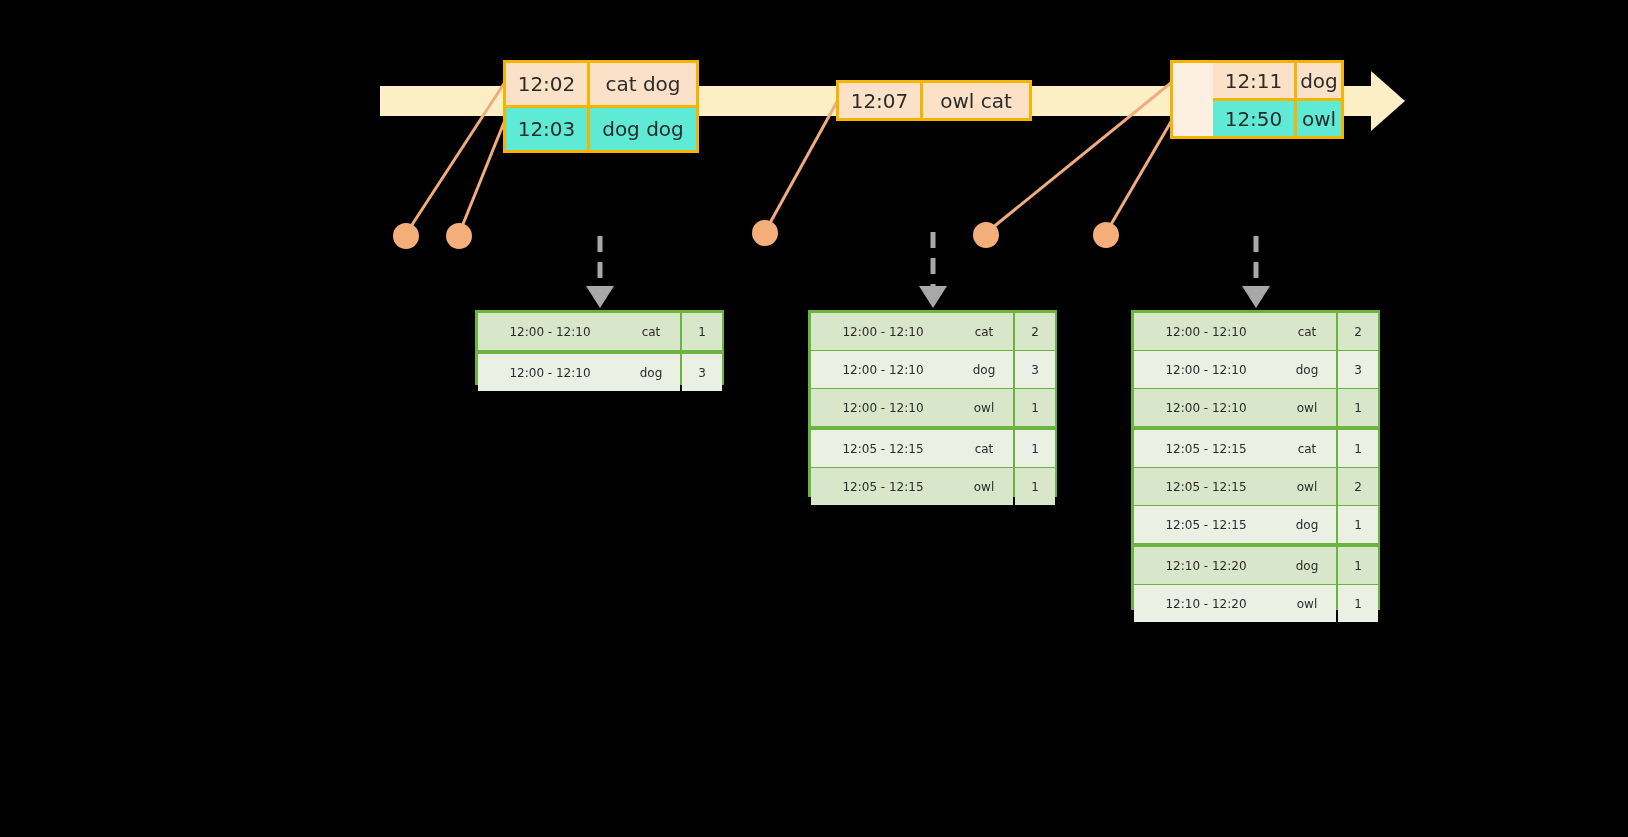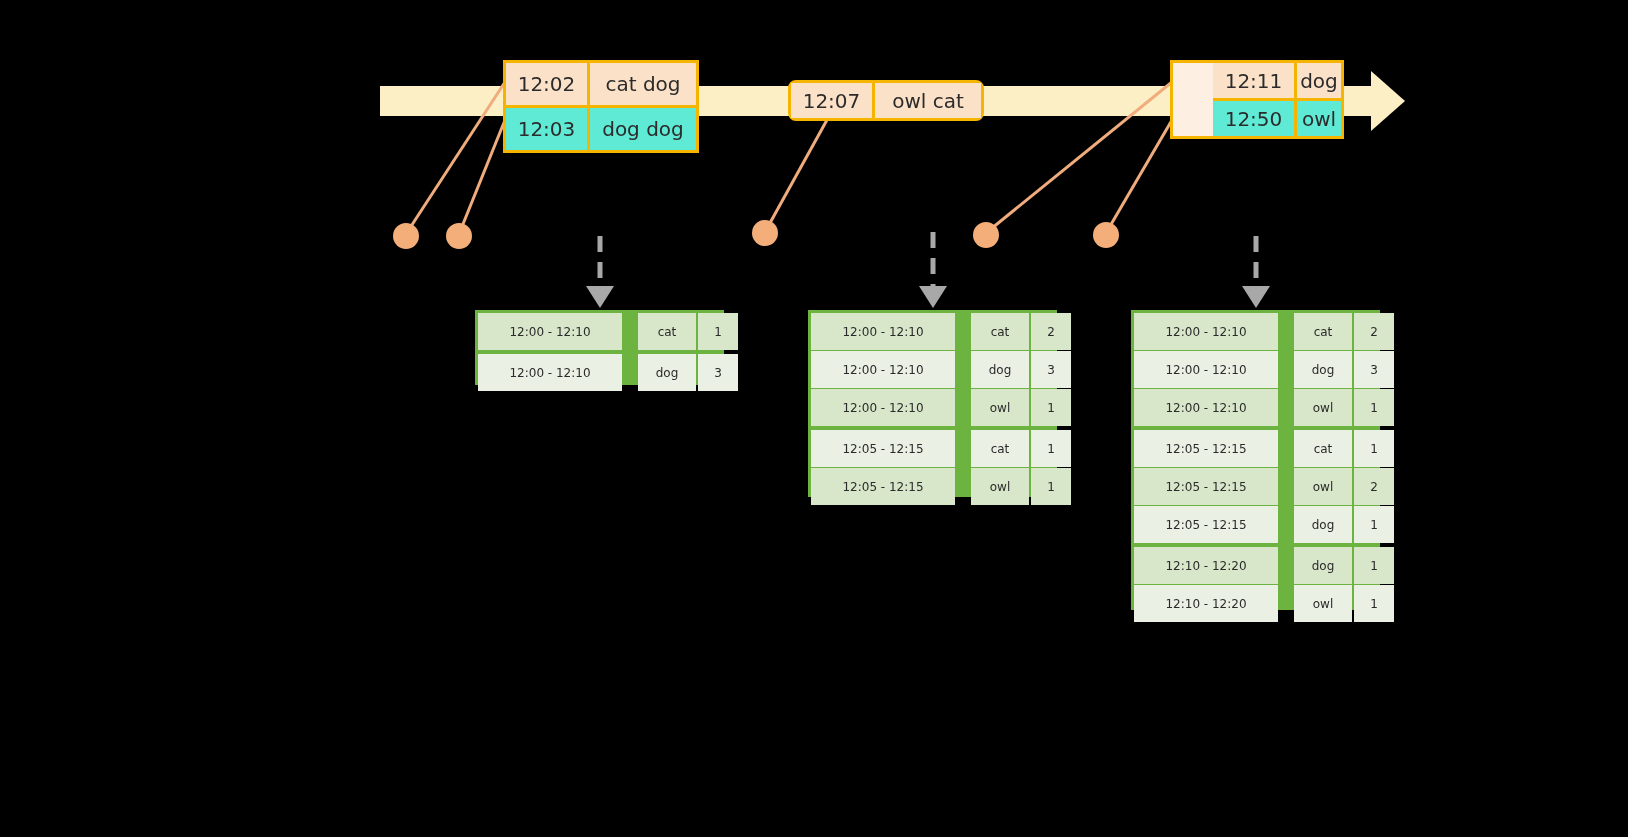--- a/index.html
+++ b/index.html
@@ -97,21 +97,21 @@
     align-items: center;
     justify-content: center;
     font-size: 12px;
     color: #2B2B2B;
     box-sizing: border-box;
     white-space: nowrap;
   }
   .res-row.shade .res-cell { background: #D8E6CA; }
   .res-row.plain .res-cell { background: #EAF0E4; }
   .res-win   { flex: 0 0 144px; }
-  .res-word  { flex: 0 0 58px;  margin-left: 16px; }
+  .res-word  { flex: 0 0 58px;  margin-left: 0; }
   .res-count { flex: 0 0 40px;  margin-left: 2px; }
 </style>
 </head>
 <body>
 
 <div id="stage">
 
   <div class="timeline-bar" style="left:380px; top:86px; width:995px; height:30px;"></div>
   <div class="timeline-head" style="left:1371px; top:71px;"></div>
 
@@ -147,21 +147,21 @@
     <div class="event-row shade">
       <div class="ev-cell ev-time">12:02</div>
       <div class="ev-cell ev-words">cat dog</div>
     </div>
     <div class="event-row plain">
       <div class="ev-cell ev-time">12:03</div>
       <div class="ev-cell ev-words">dog dog</div>
     </div>
   </div>
 
-  <div class="event-box" style="left:788px; top:80px; width:196px; height:41px;border-radius:8px;">
+  <div class="event-box" style="left:836px; top:80px; width:196px; height:41px;">
     <div class="event-row shade">
       <div class="ev-cell ev-time">12:07</div>
       <div class="ev-cell ev-words">owl cat</div>
     </div>
   </div>
 
   <div class="event-box" style="left:1170px; top:60px; width:174px; height:79px;padding-left:40px;">
     <div class="event-row shade">
       <div class="ev-cell ev-time">12:11</div>
       <div class="ev-cell ev-words">dog</div>

